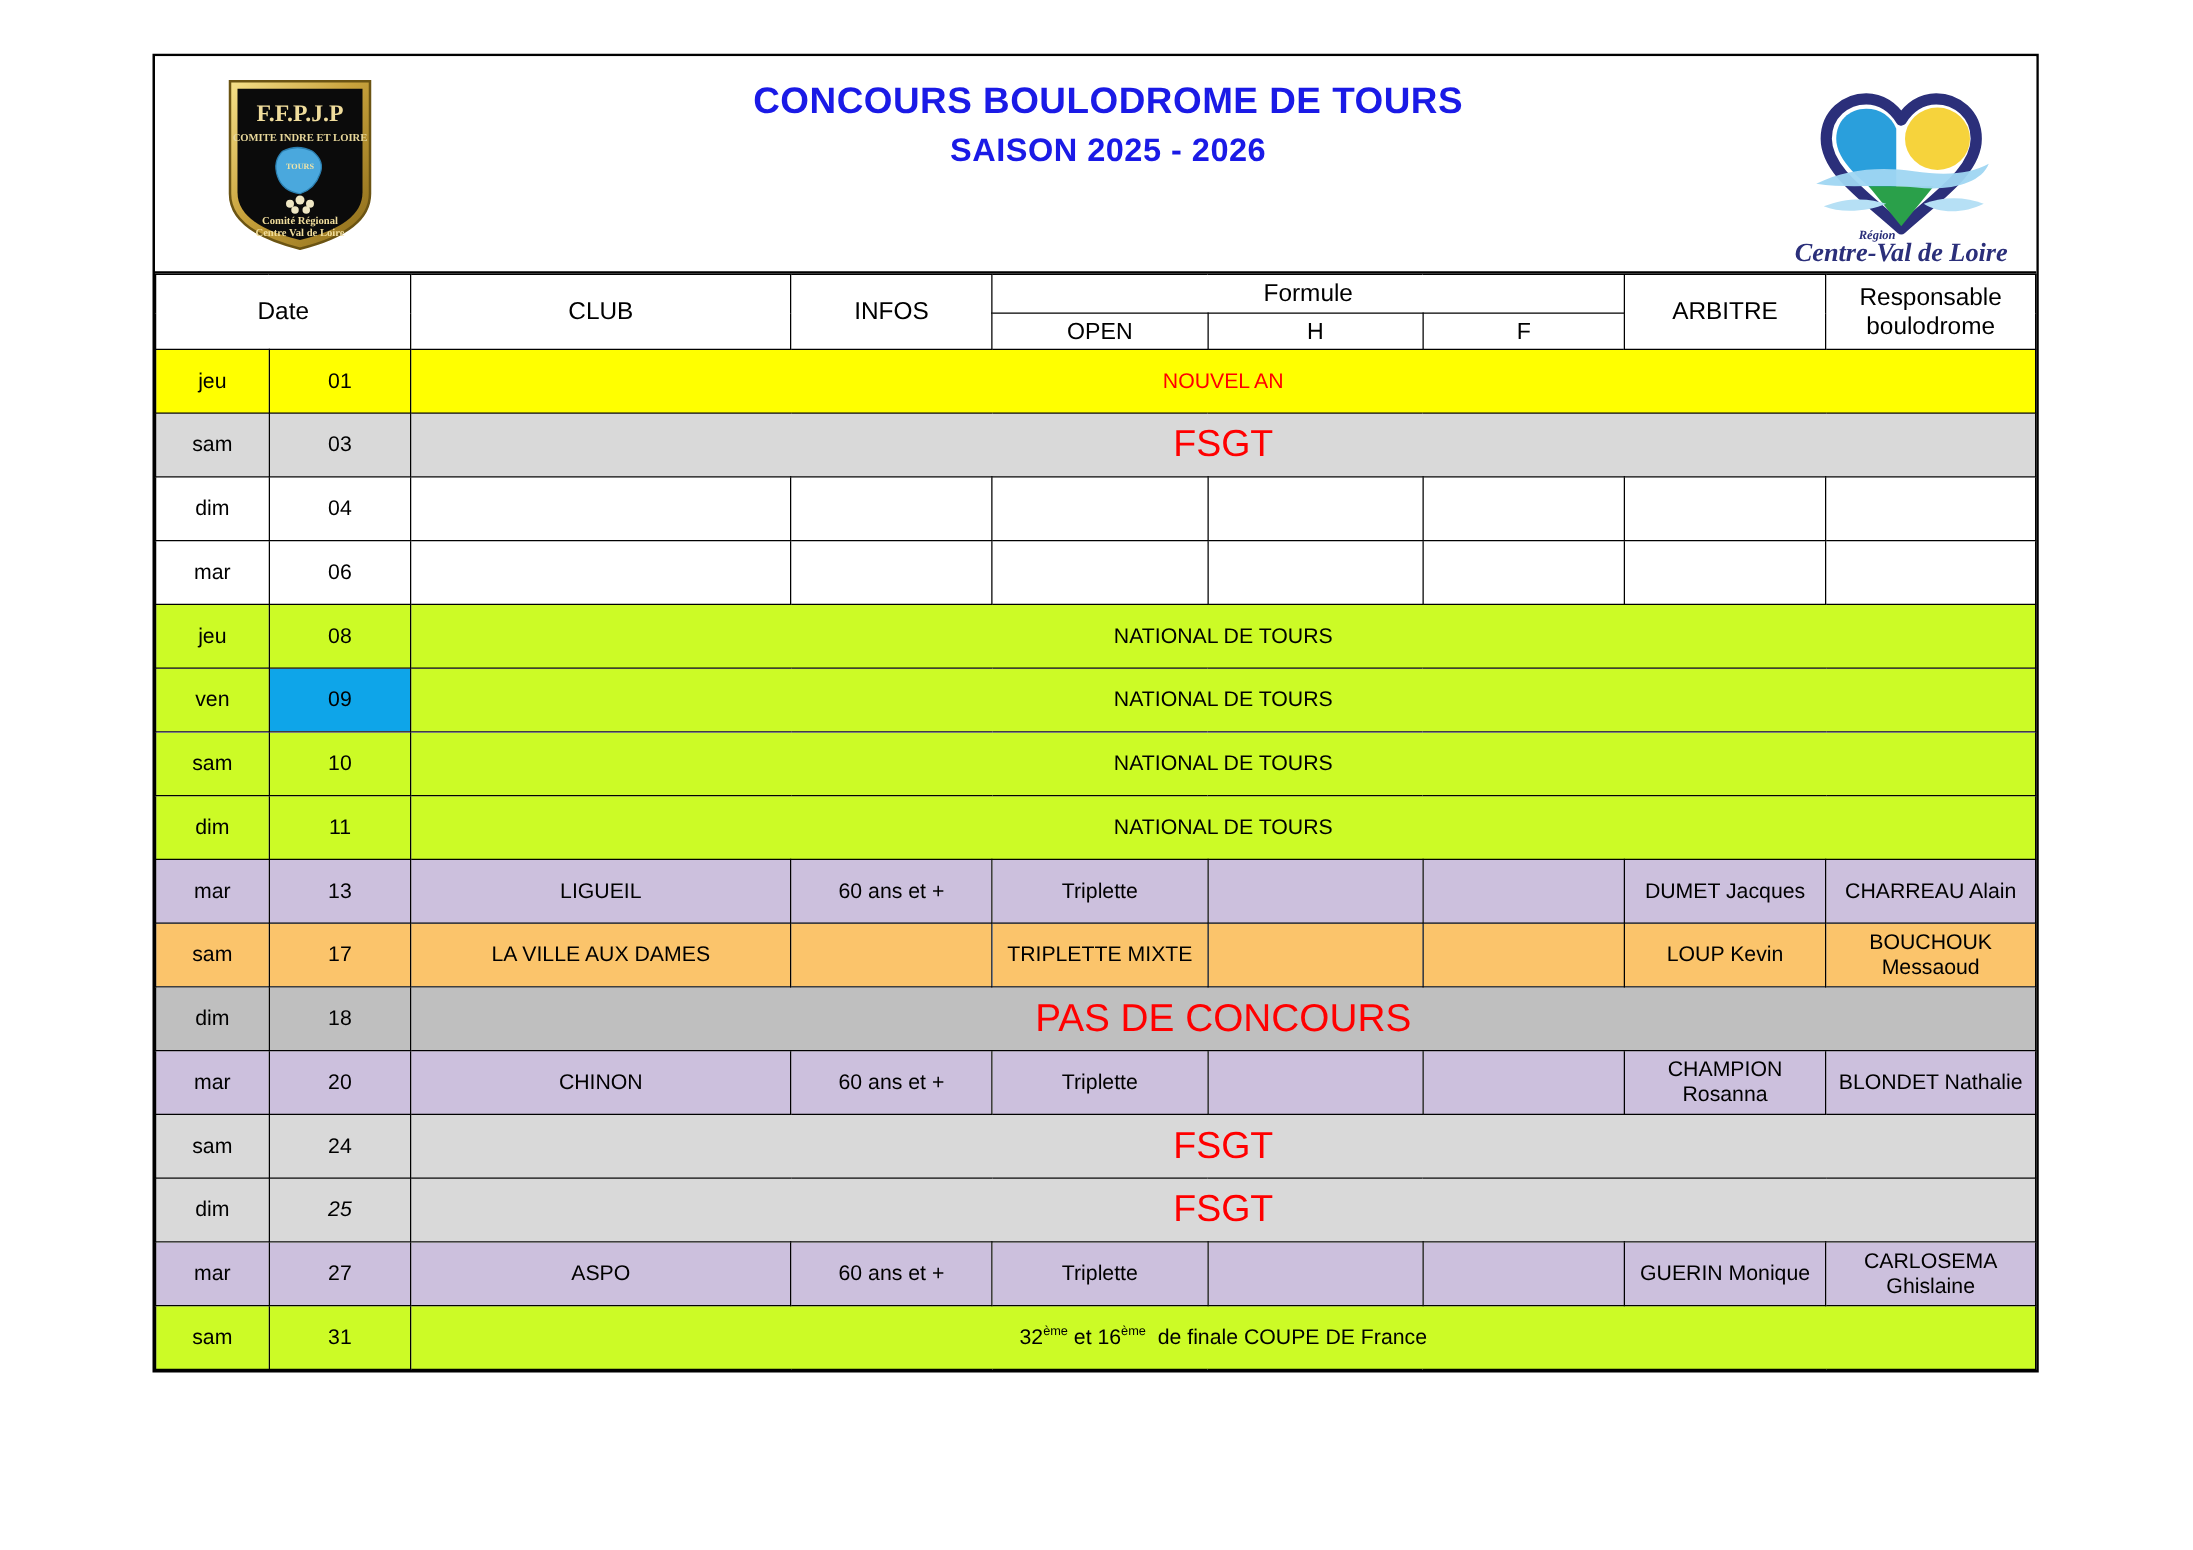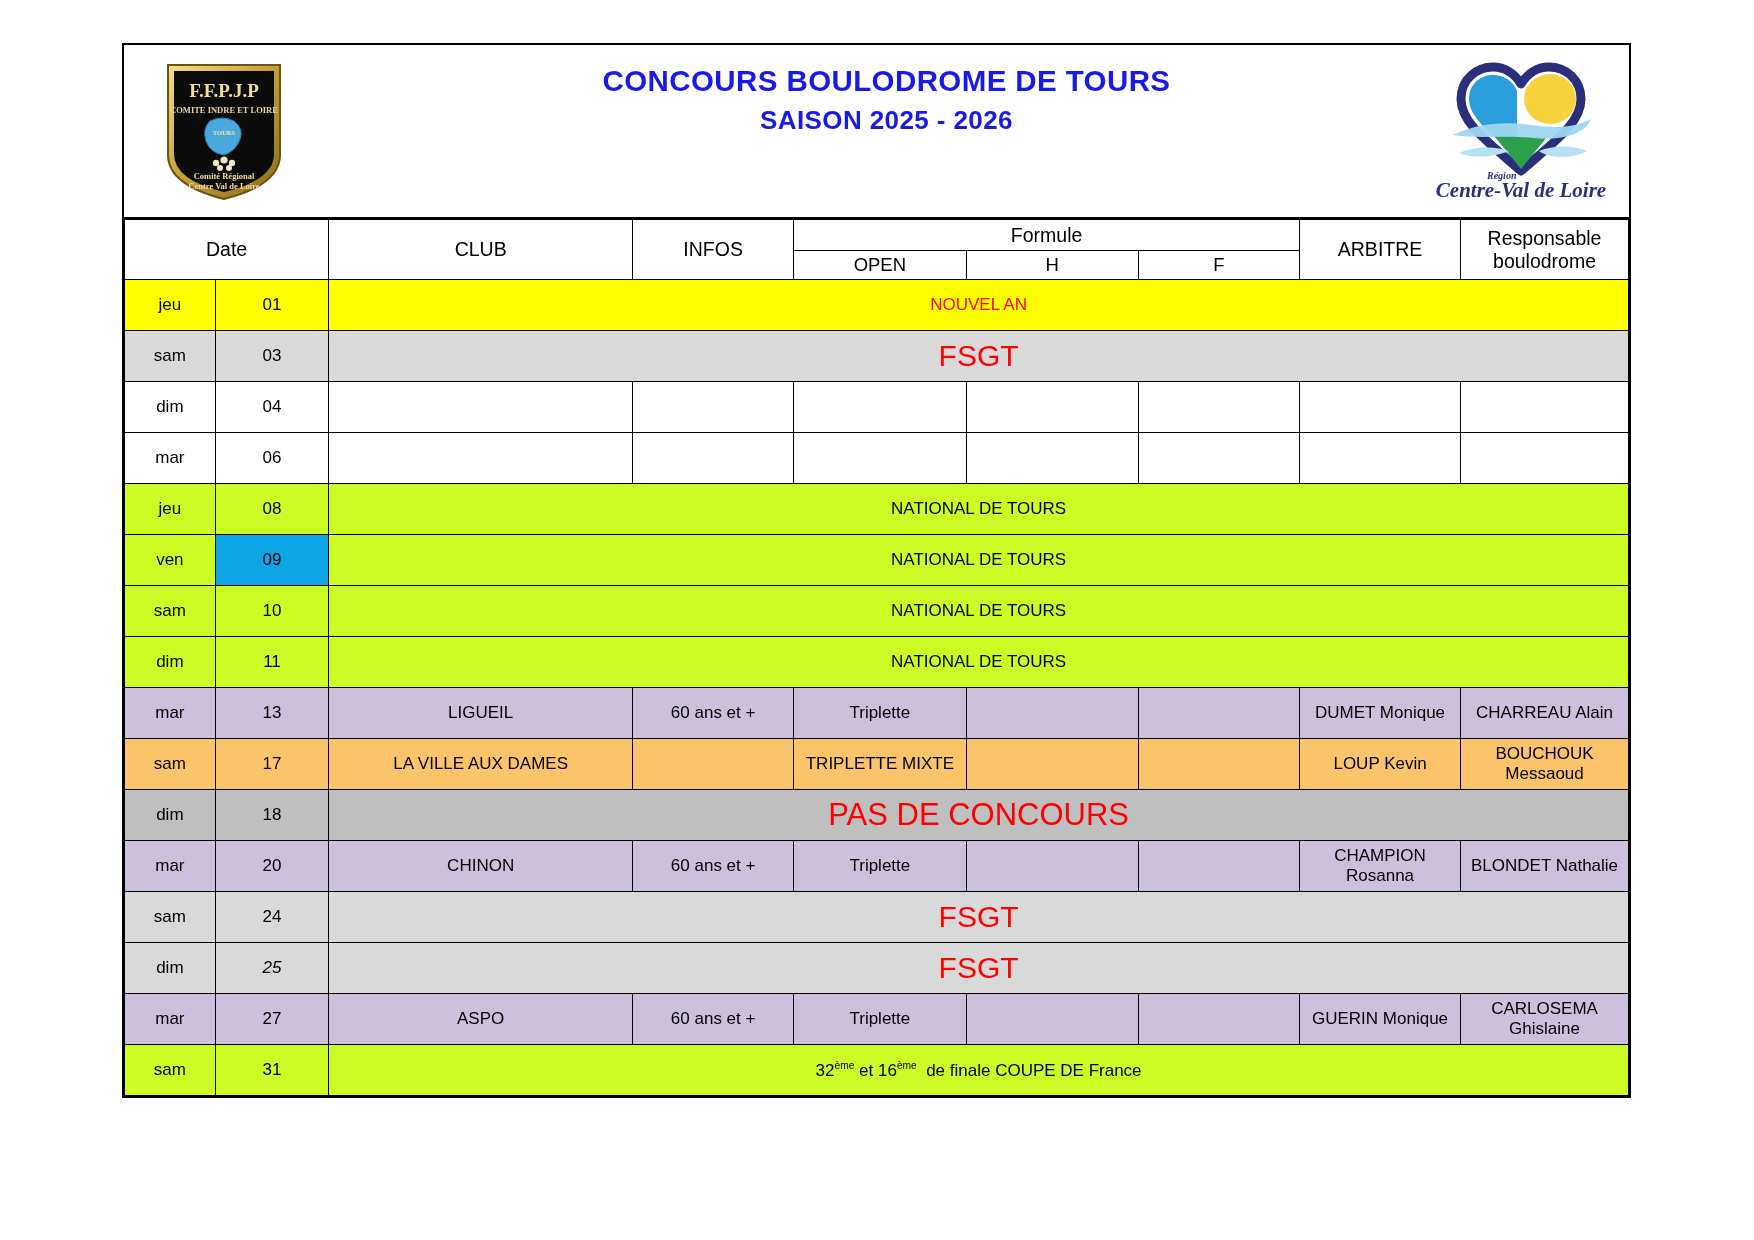--- a/index.html
+++ b/index.html
@@ -34,31 +34,31 @@
   .titleband {
     position: relative;
     height: 174px;
     border-bottom: 2px solid #000000;
     box-sizing: border-box;
     background: #ffffff;
   }
 
   .logo-ffpjp {
     position: absolute;
-    left: 38px;
+    left: 54px;
     top: 14px;
     width: 124px;
     height: 144px;
     text-decoration: underline;
   }
 
   .logo-cvl {
     position: absolute;
     right: 22px;
-    top: 0;
+    top: 12px;
     width: 172px;
     height: 160px;
     text-decoration: underline;
   }
 
   .titletexts {
     position: absolute;
     left: 260px;
     right: 240px;
     top: 16px;
@@ -318,21 +318,21 @@
             <td class="banner black" colspan="7" style="background: rgb(204, 251, 38);">NATIONAL DE TOURS</td>
           </tr>
           <tr class="row">
             <td class="daycell" style="background: rgb(204, 192, 221);">mar</td>
             <td class="numcell" style="background: rgb(204, 192, 221);">13</td>
             <td class="c-club" style="background: rgb(204, 192, 221);">LIGUEIL</td>
             <td class="c-info" style="background: rgb(204, 192, 221);">60 ans et +</td>
             <td class="c-formule" style="background: rgb(204, 192, 221);">Triplette</td>
             <td class="c-formule" style="background: rgb(204, 192, 221);"></td>
             <td class="c-formule" style="background: rgb(204, 192, 221);"></td>
-            <td class="c-person" style="background: rgb(204, 192, 221);">DUMET Monique</td>
+            <td class="c-person" style="background: rgb(204, 192, 221);">DUMET Jacques</td>
             <td class="c-person" style="background: rgb(204, 192, 221);">CHARREAU Alain</td>
           </tr>
           <tr class="row">
             <td class="daycell" style="background: rgb(251, 196, 107);">sam</td>
             <td class="numcell" style="background: rgb(251, 196, 107);">17</td>
             <td class="c-club" style="background: rgb(251, 196, 107);">LA VILLE AUX DAMES</td>
             <td class="c-info" style="background: rgb(251, 196, 107);"></td>
             <td class="c-formule" style="background: rgb(251, 196, 107);">TRIPLETTE MIXTE</td>
             <td class="c-formule" style="background: rgb(251, 196, 107);"></td>
             <td class="c-formule" style="background: rgb(251, 196, 107);"></td>

